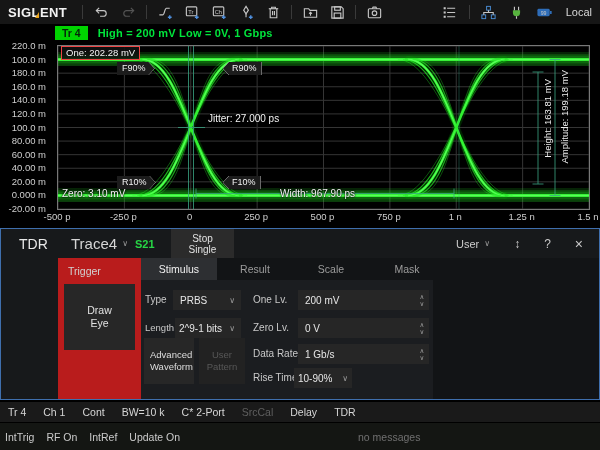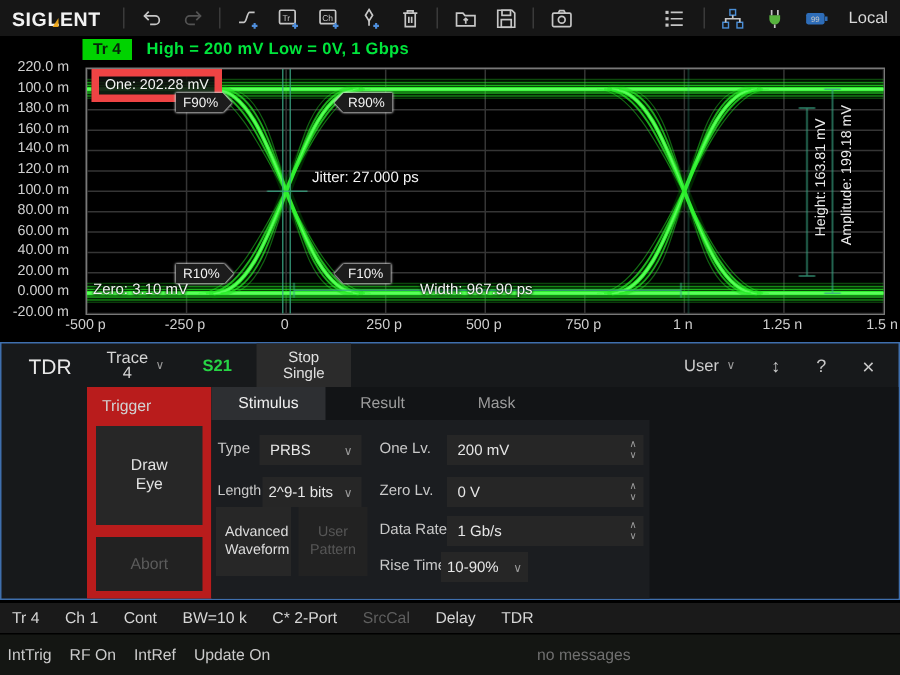--- a/index.html
+++ b/index.html
@@ -29,37 +29,37 @@
   
   .plot{position:absolute;left:57px;top:45px;width:531px;height:163px;background:#000;
         border:1px solid #787878;box-sizing:content-box;}
   .plot svg{position:absolute;left:0;top:0;}
   #eye-grid line{stroke:#353535;stroke-width:1;}
   .yticks{position:absolute;left:0;top:45px;width:52px;height:163px;}
   .xticks{position:absolute;left:57px;top:211px;width:531px;height:13px;}
   .tick{font-size:9.5px;color:#cfcfcf;white-space:nowrap;}
   .tick-x{position:absolute;transform:translateX(-50%);top:0;}
   .tick-y{position:absolute;right:6px;transform:translateY(-50%);}
-  .meas-box{position:absolute;background:rgba(16,16,16,.88);border:5px solid #ef4444;
+  .meas-box{position:absolute;background:rgba(16,16,16,.88);border:1px solid #ef4444;
             font-size:9.5px;color:#f4f4f4;padding:0 4px;height:12px;line-height:12px;white-space:nowrap;}
   .meas-text{position:absolute;font-size:10px;color:#f4f4f4;white-space:nowrap;
              text-shadow:0 0 2px #000,0 0 2px #000;}
   .meas-vert{position:absolute;font-size:9.5px;color:#ececec;writing-mode:vertical-rl;
              transform:rotate(180deg);white-space:nowrap;text-shadow:0 0 2px #000;}
   .tag-wrap{position:absolute;filter:drop-shadow(0 0 .7px #d0d0d0) drop-shadow(0 0 .6px #d0d0d0);}
   .tag{display:block;height:13px;line-height:13px;font-size:9px;color:#f2f2f2;background:#1c1c1c;white-space:nowrap;}
   .point-right{padding:0 9px 0 5px;clip-path:polygon(0 0,calc(100% - 6px) 0,100% 50%,calc(100% - 6px) 100%,0 100%);}
   .point-left{padding:0 5px 0 9px;clip-path:polygon(6px 0,100% 0,100% 100%,6px 100%,0 50%);}
   
   .dialog{position:absolute;left:0;top:228px;width:600px;height:172px;box-sizing:border-box;
           border:1px solid #3f6fad;background:#17191b;}
   .dlg-header{position:absolute;left:0;top:0;right:0;height:29px;display:flex;align-items:center;}
   .dlg-title{font-size:14px;color:#e8e8e8;margin-left:18px;width:52px;}
   .trace-sel{display:flex;align-items:center;gap:5px;width:50px;cursor:default;}
-  .ts-lines{display:flex;flex-direction:column;align-items:center;font-size:11px;line-height:10px;color:#d5d5d5;}
+  .ts-lines{display:flex;flex-direction:row;align-items:center;font-size:15px;line-height:10px;color:#d5d5d5;}
   .chev{font-size:8px;color:#9a9a9a;}
   .sparam{color:#27d545;font-size:11px;font-weight:700;width:34px;margin-left:14px;}
   .btn-run{width:63px;height:29px;background:#1d5a9e;color:#fff;font-size:11px;border:none;
            font-family:"Liberation Sans",sans-serif;margin-left:4px;}
   .btn-stop{width:63px;height:29px;background:#2b2b2b;color:#e0e0e0;border:none;margin-left:2px;
             font-family:"Liberation Sans",sans-serif;font-size:10px;line-height:11px;display:flex;
             flex-direction:column;align-items:center;justify-content:center;}
   .hdr-right{margin-left:auto;display:flex;align-items:center;gap:24px;padding-right:16px;}
   .file-menu{font-size:11px;color:#cdcdcd;display:flex;align-items:center;gap:5px;}
   .hdr-ico{font-size:12px;color:#c9c9c9;}
@@ -379,27 +379,27 @@
   </div>
 
   <div class="dlg-body">
 
     <div class="trig">
       <span class="trig-title">Trigger</span>
       <button class="btn-draw">
         <span>Draw</span><br>
         <span>Eye</span>
       </button>
-      <button class="btn-abort">Abort</button>
     </div>
 
     <div class="dlg-main">
       <div class="tabs">
           <span class="tab-item selected">Stimulus</span>
           <span class="tab-item">Result</span>
+          <span class="tab-item">Scale</span>
           <span class="tab-item">Mask</span>
         </div>
 
       <div class="content">
         <div class="panel"></div>
 
         <span class="flabel" style="left:4px;top:10px;width:28px">Type</span>
         <div class="select" style="left:32px;top:10px;width:68px">
           <span class="val">PRBS</span>
           <span class="chev">∨</span>

